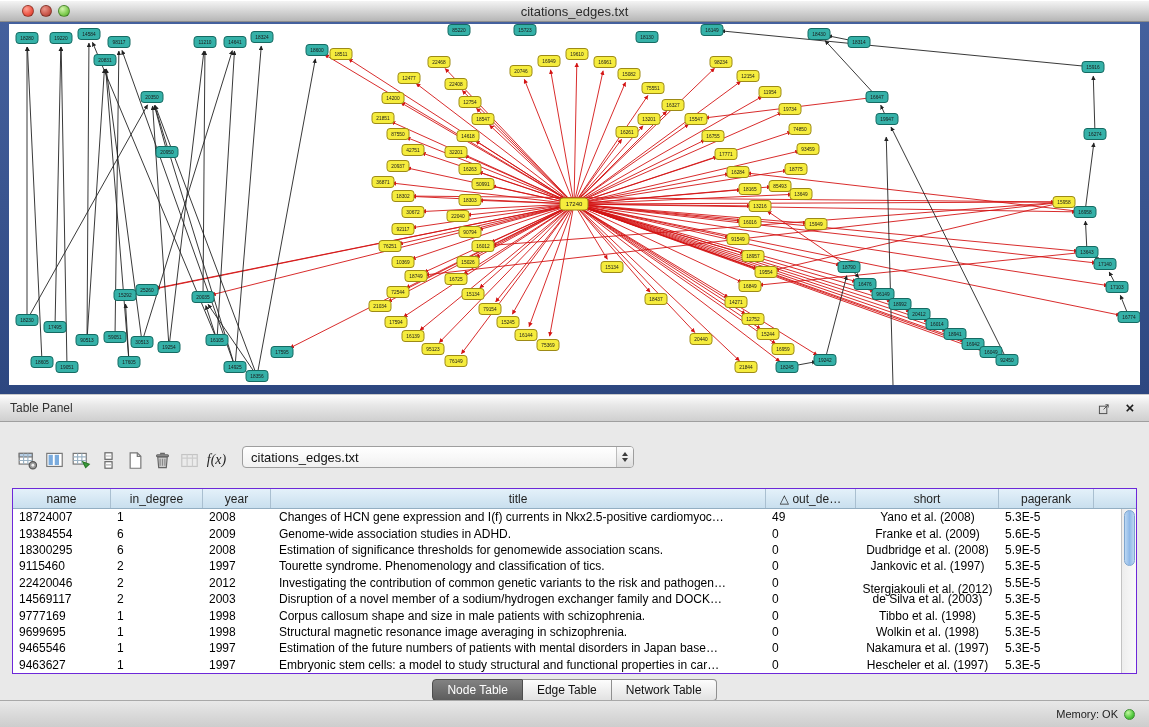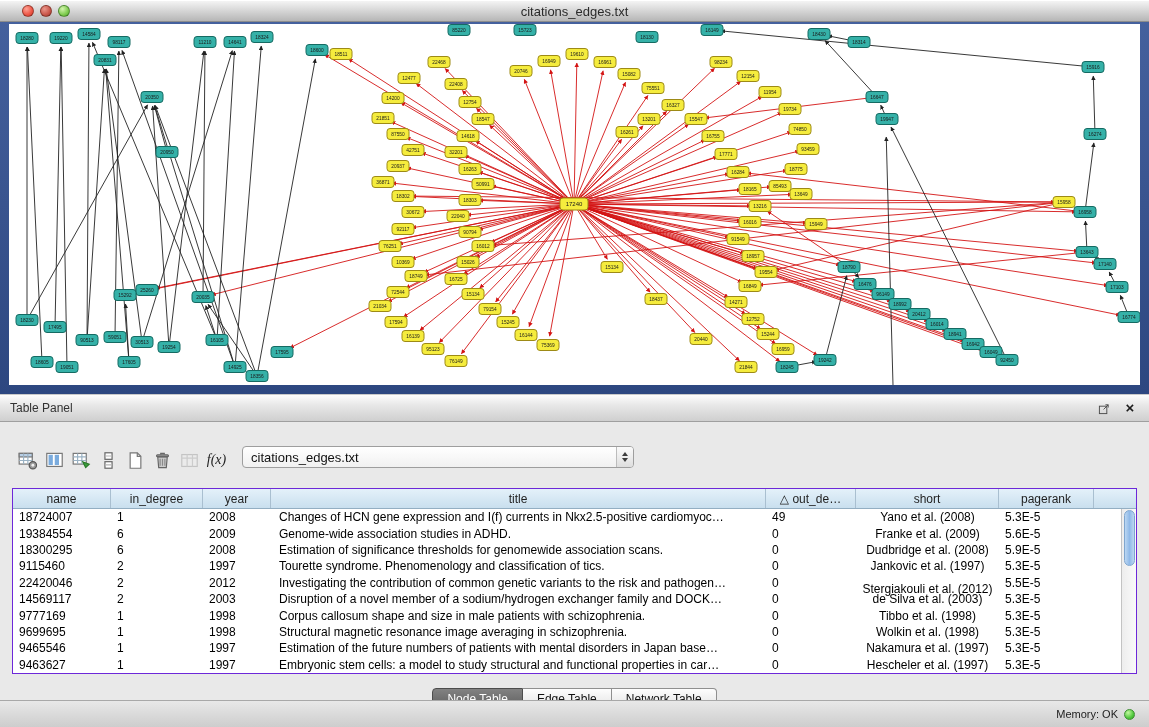--- a/index.html
+++ b/index.html
@@ -55,21 +55,21 @@
   .grid-body { position:absolute; top:20px; left:0; right:15px; bottom:0; overflow:hidden; }
   .grow { display:flex; height:16.4px; align-items:center; font-size:12px; color:#000; }
   .gcell { padding-left:6px; white-space:nowrap; overflow:hidden; }
   .gcell.c-title { padding-left:8px; }
   .gcell.c-short { text-align:center; padding-left:0; }
   .vscroll { position:absolute; top:20px; right:0; width:15px; bottom:0;
     background:linear-gradient(to right,#ededed,#fafafa); border-left:1px solid #c3c3c3; }
   .vthumb { position:absolute; top:1px; left:1.5px; width:11px; height:56px; border-radius:6px;
     background:linear-gradient(to right,#bcd7f2,#8fb9e8 50%,#bcd7f2); border:1px solid #7fa6cf; }
 
-  .tabs { display:flex; justify-content:center; margin-top:14px; }
+  .tabs { display:flex; justify-content:center; margin-top:5px; }
   .tab { height:22px; padding:0 14px; font-size:12px; display:flex; align-items:center; color:#111;
     background:linear-gradient(#fdfdfd,#e2e2e2); border:1px solid #8f8f8f; border-left:none; }
   .tab:first-child { border-left:1px solid #8f8f8f; border-radius:4px 0 0 4px; }
   .tab:last-child { border-radius:0 4px 4px 0; }
   .tab.sel { background:linear-gradient(#828282,#5d5d5d); color:#fff; border-color:#4d4d4d; }
 
   .statusbar { position:absolute; left:0; right:0; bottom:0; height:27px;
     background:linear-gradient(#e8e8e8,#cdcdcd); border-top:1px solid #a8a8a8;
     display:flex; align-items:center; justify-content:flex-end; padding:0 14px; font-size:11px; color:#222; }
   .memdot { width:11px; height:11px; border-radius:50%; margin-left:6px;

